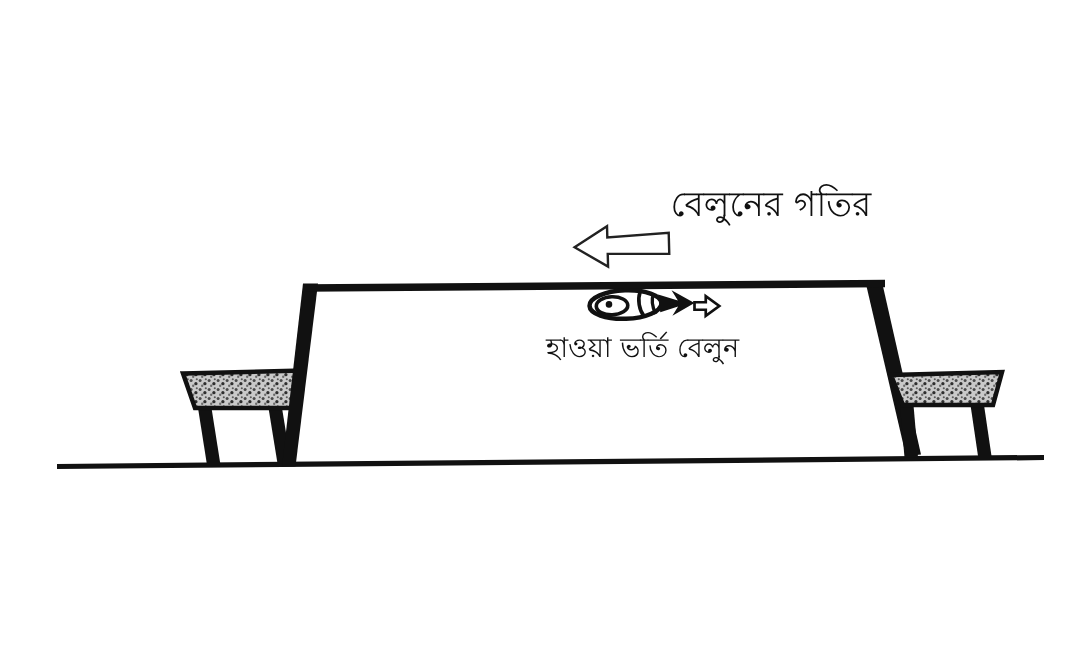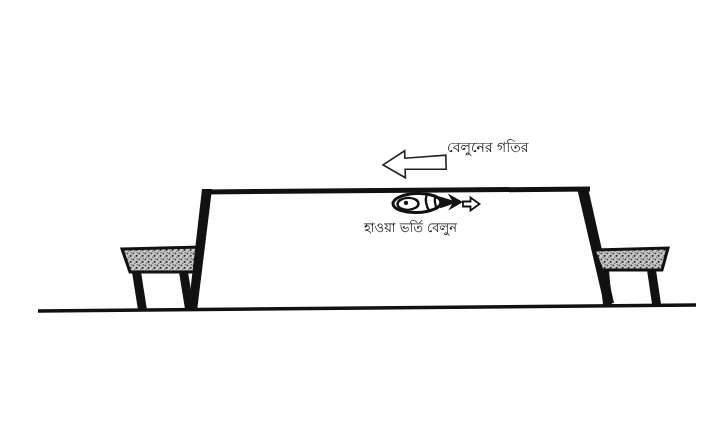--- a/index.html
+++ b/index.html
@@ -13,29 +13,29 @@
   }
   .stage svg { position: absolute; left: 0; top: 0; }
   .label {
     position: absolute;
     color: #101010;
     font-family: "DejaVu Sans", sans-serif;
     white-space: nowrap;
   }
   .arrow-label {
     left: 447px;
-    top: 137px;
-    font-size: 14px;
+    top: 127px;
+    font-size: 23px;
     line-height: 21px;
     text-align: center;
   }
   .balloon-label {
     left: 364px;
     top: 218px;
-    font-size: 13px;
+    font-size: 18px;
   }
 </style>
 </head>
 <body>
 
 <div class="stage">
 
   <svg width="728" height="445" viewBox="0 0 728 445">
     <defs>
       <pattern id="stipple" width="6" height="6" patternUnits="userSpaceOnUse">

